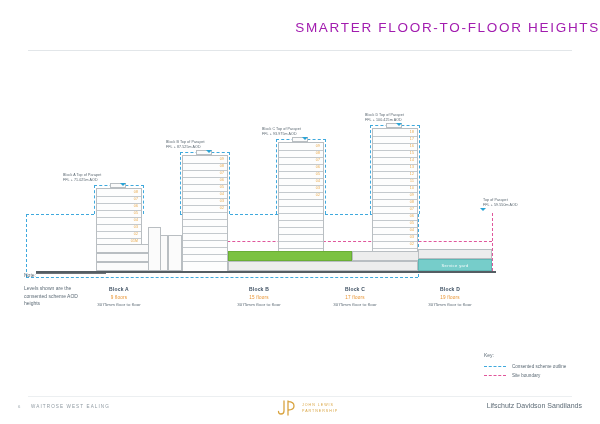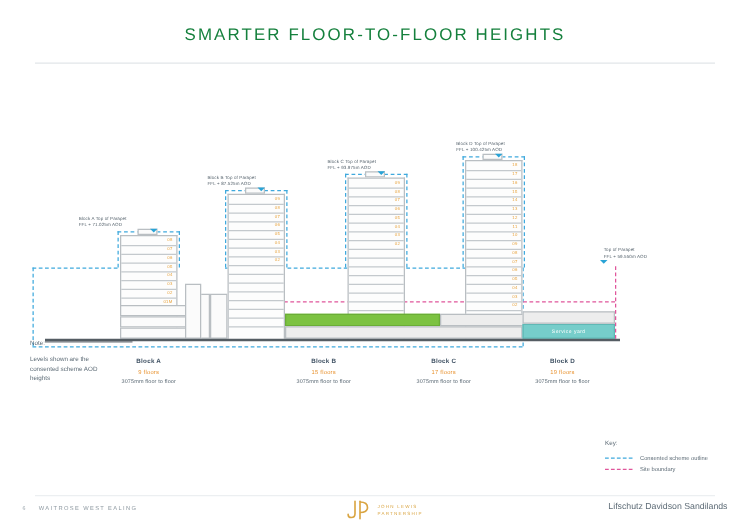--- a/index.html
+++ b/index.html
@@ -9,24 +9,24 @@
     font-family:"Liberation Sans",sans-serif;
     color:#3d4f5c;
     overflow:hidden;
     position:relative;
   }
   .slide{position:absolute;inset:0;}
 
   
   .title{
     position:absolute;top:20px;left:0;width:100%;
-    text-align:center;
+    text-align:right;
     font-size:13.5px;
     letter-spacing:1.7px;
-    color:#15803d;
+    color:#a21caf;
     font-weight:400;
   }
   .title-rule{
     position:absolute;top:50px;left:28px;width:544px;height:1px;
     background:#e2e6e9;
   }
 
   
   .drawing{position:absolute;left:0;top:95px;width:600px;height:215px;}
 

